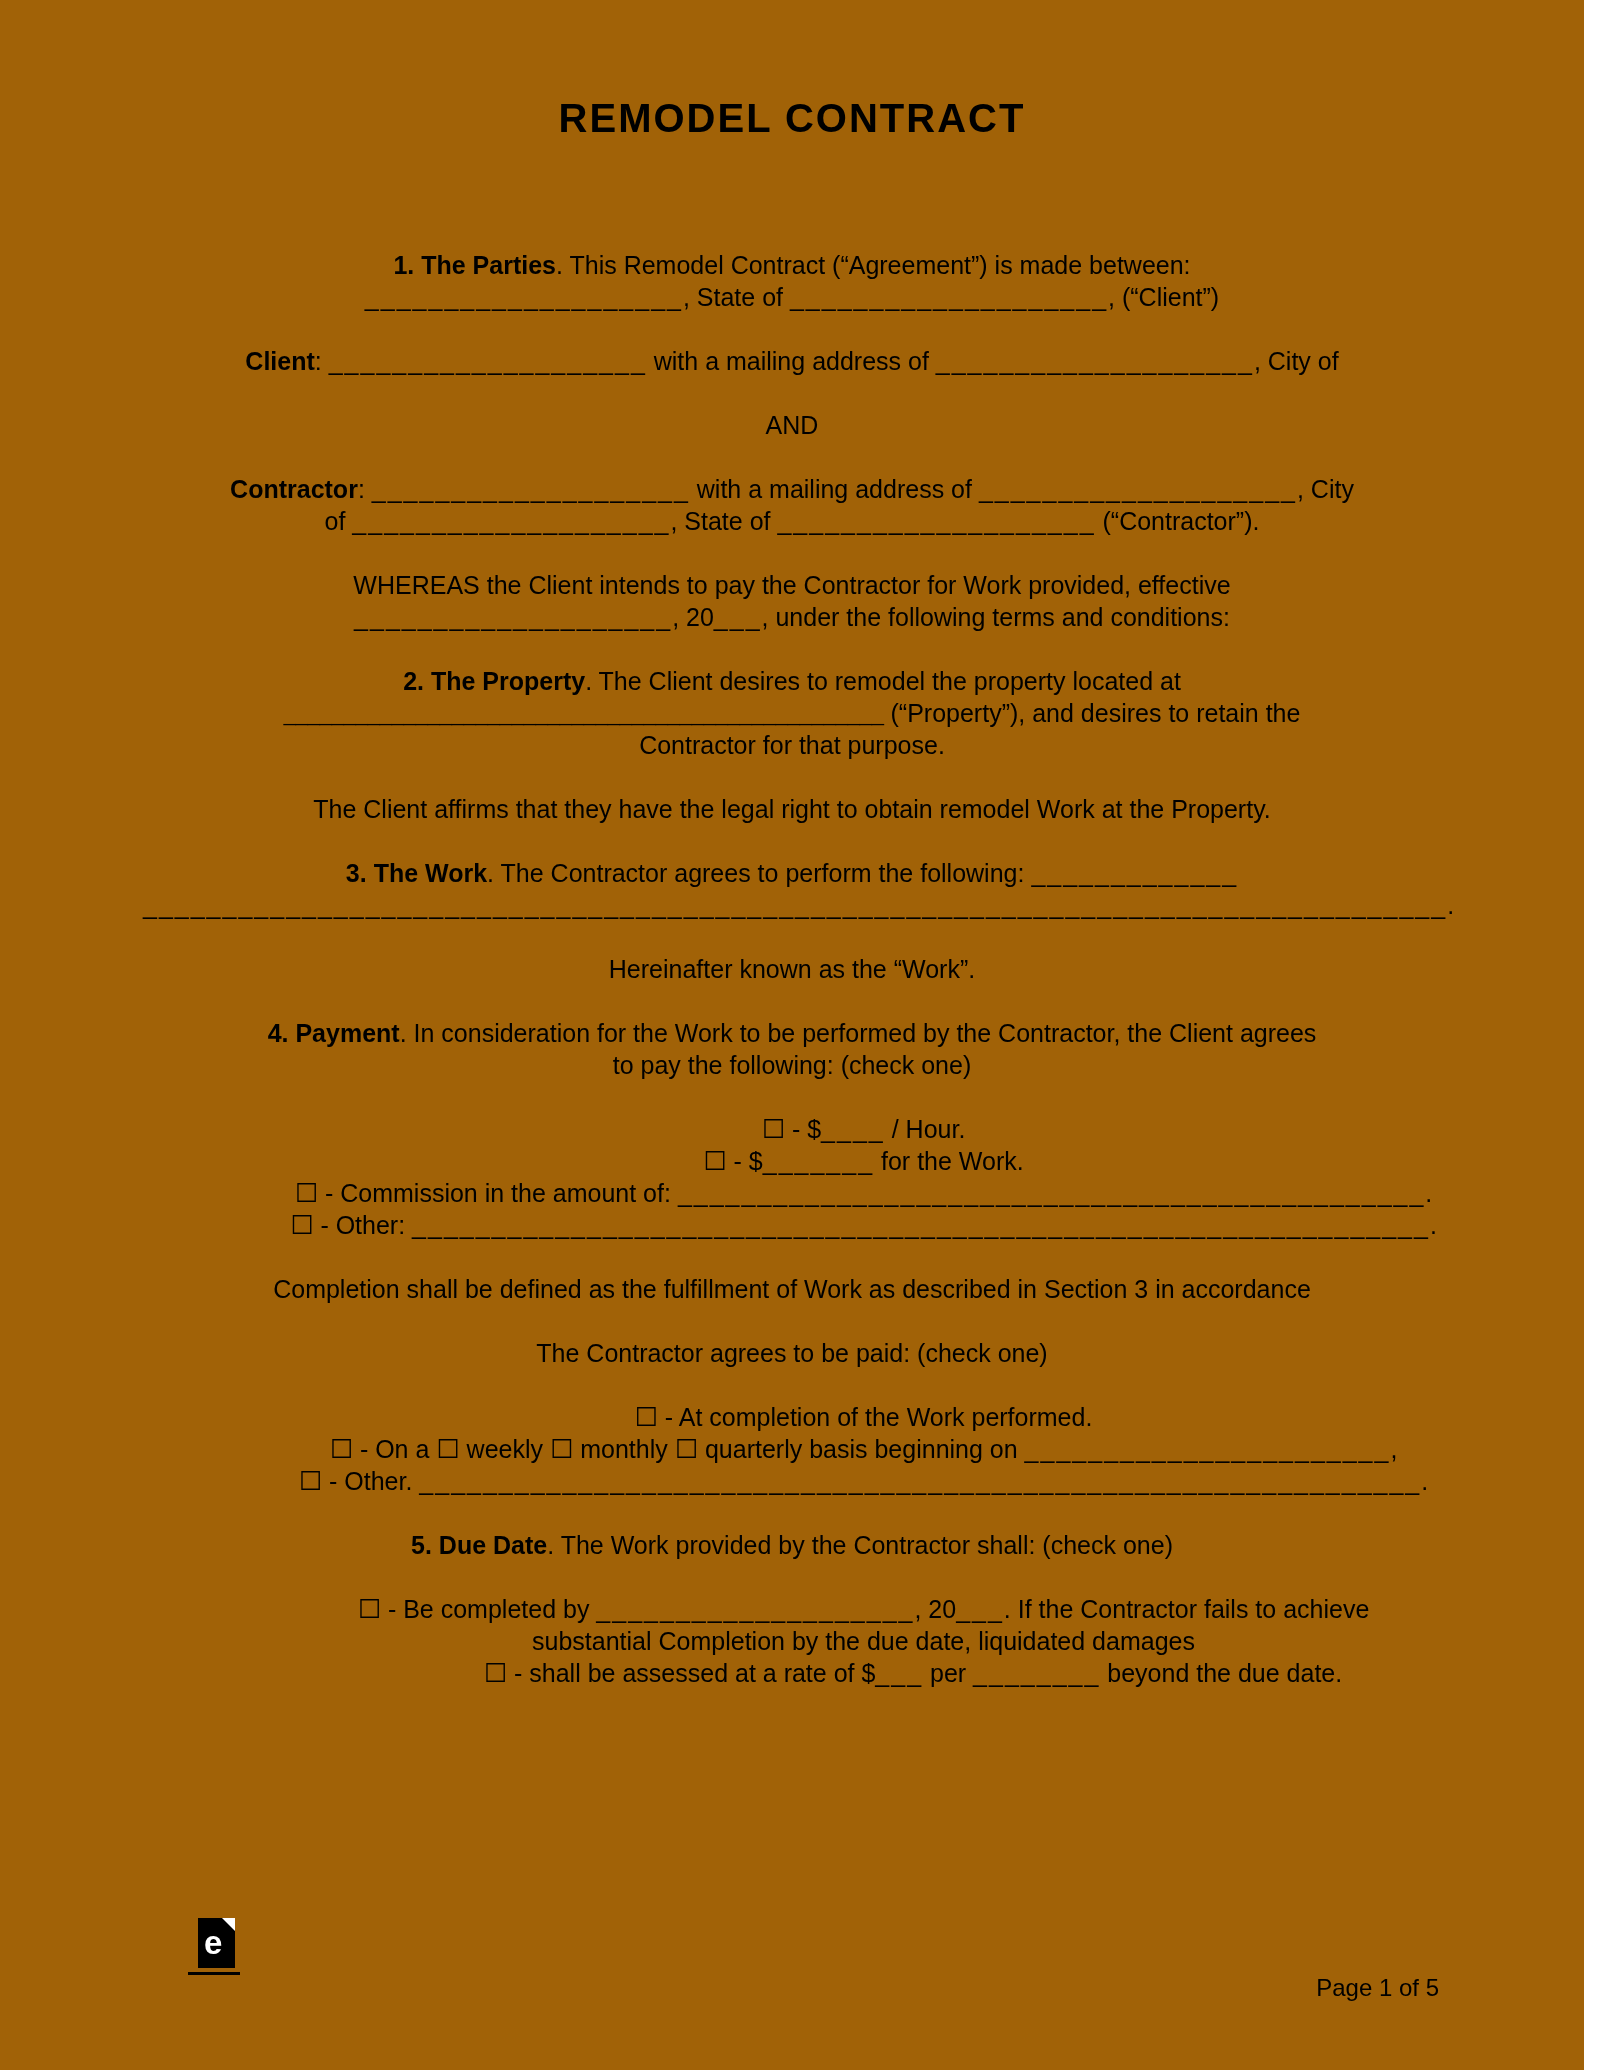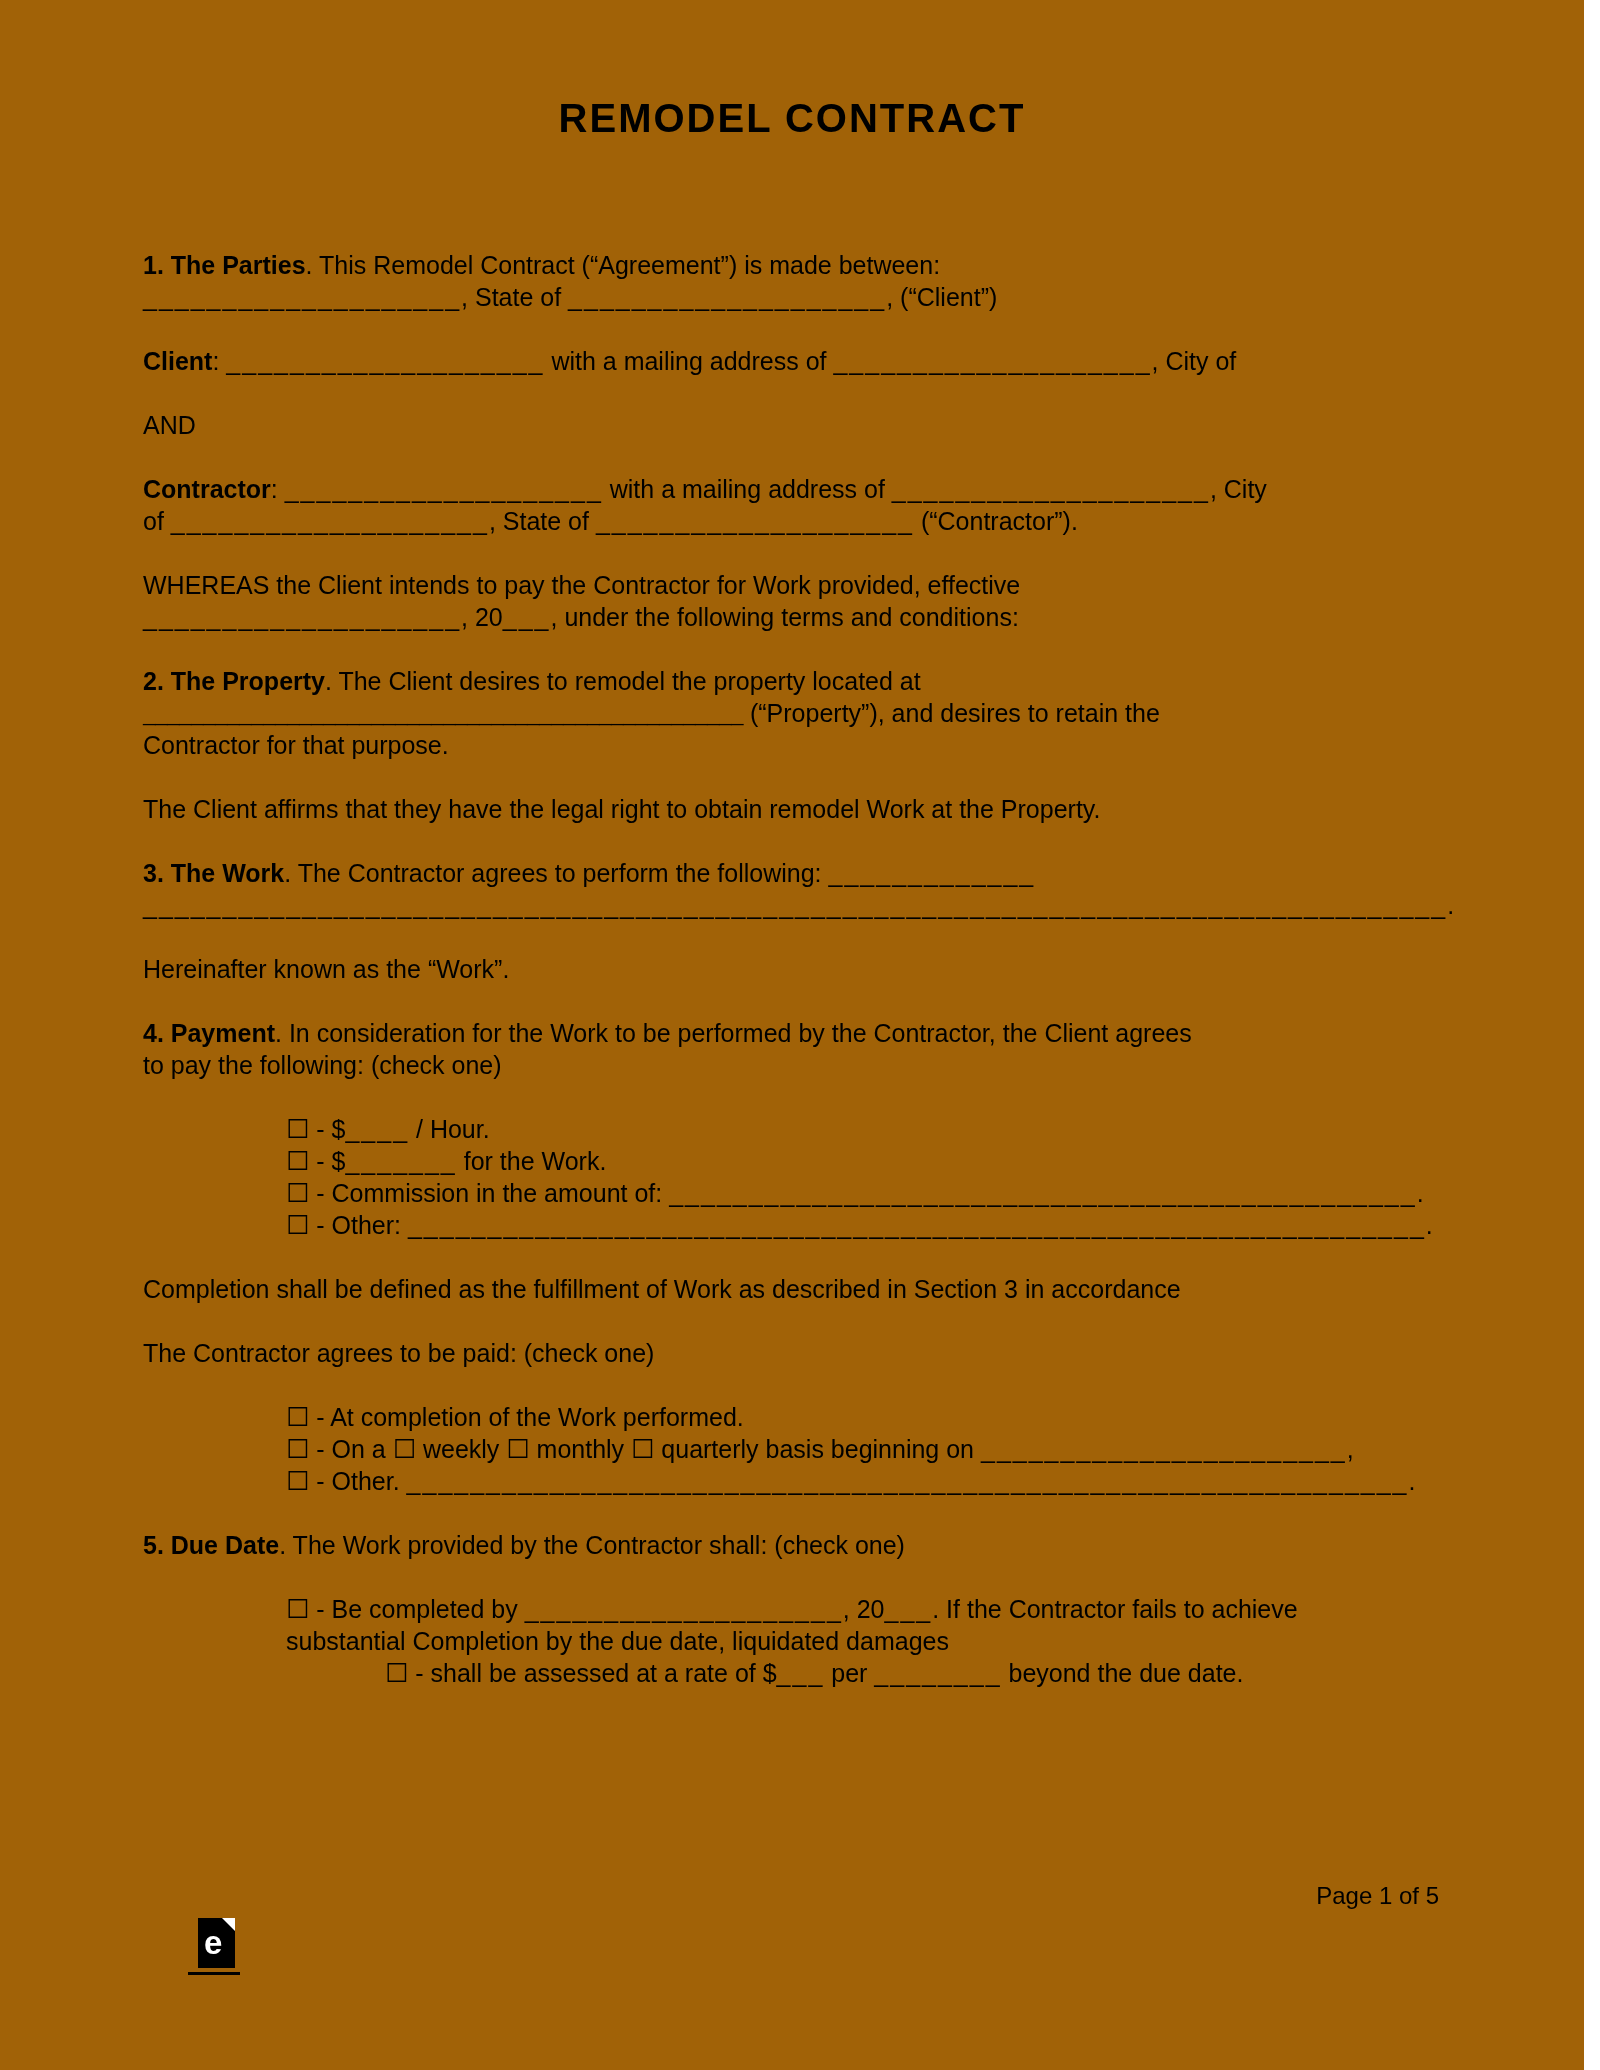--- a/index.html
+++ b/index.html
@@ -22,20 +22,21 @@
   }
   .content {
     padding: 0 143px;
   }
   .lines { margin-top: 108px; }
   .line {
     height: 32px;
     line-height: 32px;
     font-size: 25px;
     white-space: nowrap;
+    text-align: center;
   }
   .line.gap { margin-top: 32px; }
   .line.ind1 { padding-left: 143px; }
   .line.ind2 { padding-left: 242px; }
   .seg-bold { font-weight: bold; }
   .seg-blank { letter-spacing: 2px; }
   .seg-solid { letter-spacing: -0.5px; font-family: Liberation Serif, serif; }
   .seg-checkbox {
     font-family: "DejaVu Sans", "Liberation Sans", sans-serif;
     font-size: 26px;
@@ -74,21 +75,21 @@
     position: absolute;
     left: -10px;
     top: 54px;
     width: 52px;
     height: 3px;
     background: #000000;
   }
   .page-number {
     position: absolute;
     right: 145px;
-    top: 1880px;
+    top: 1972px;
     font-size: 24px;
     line-height: 32px;
   }
 </style>
 </head>
 <body>
 
 <div class="page">
   <div class="content">
     <div class="title">REMODEL CONTRACT</div>

